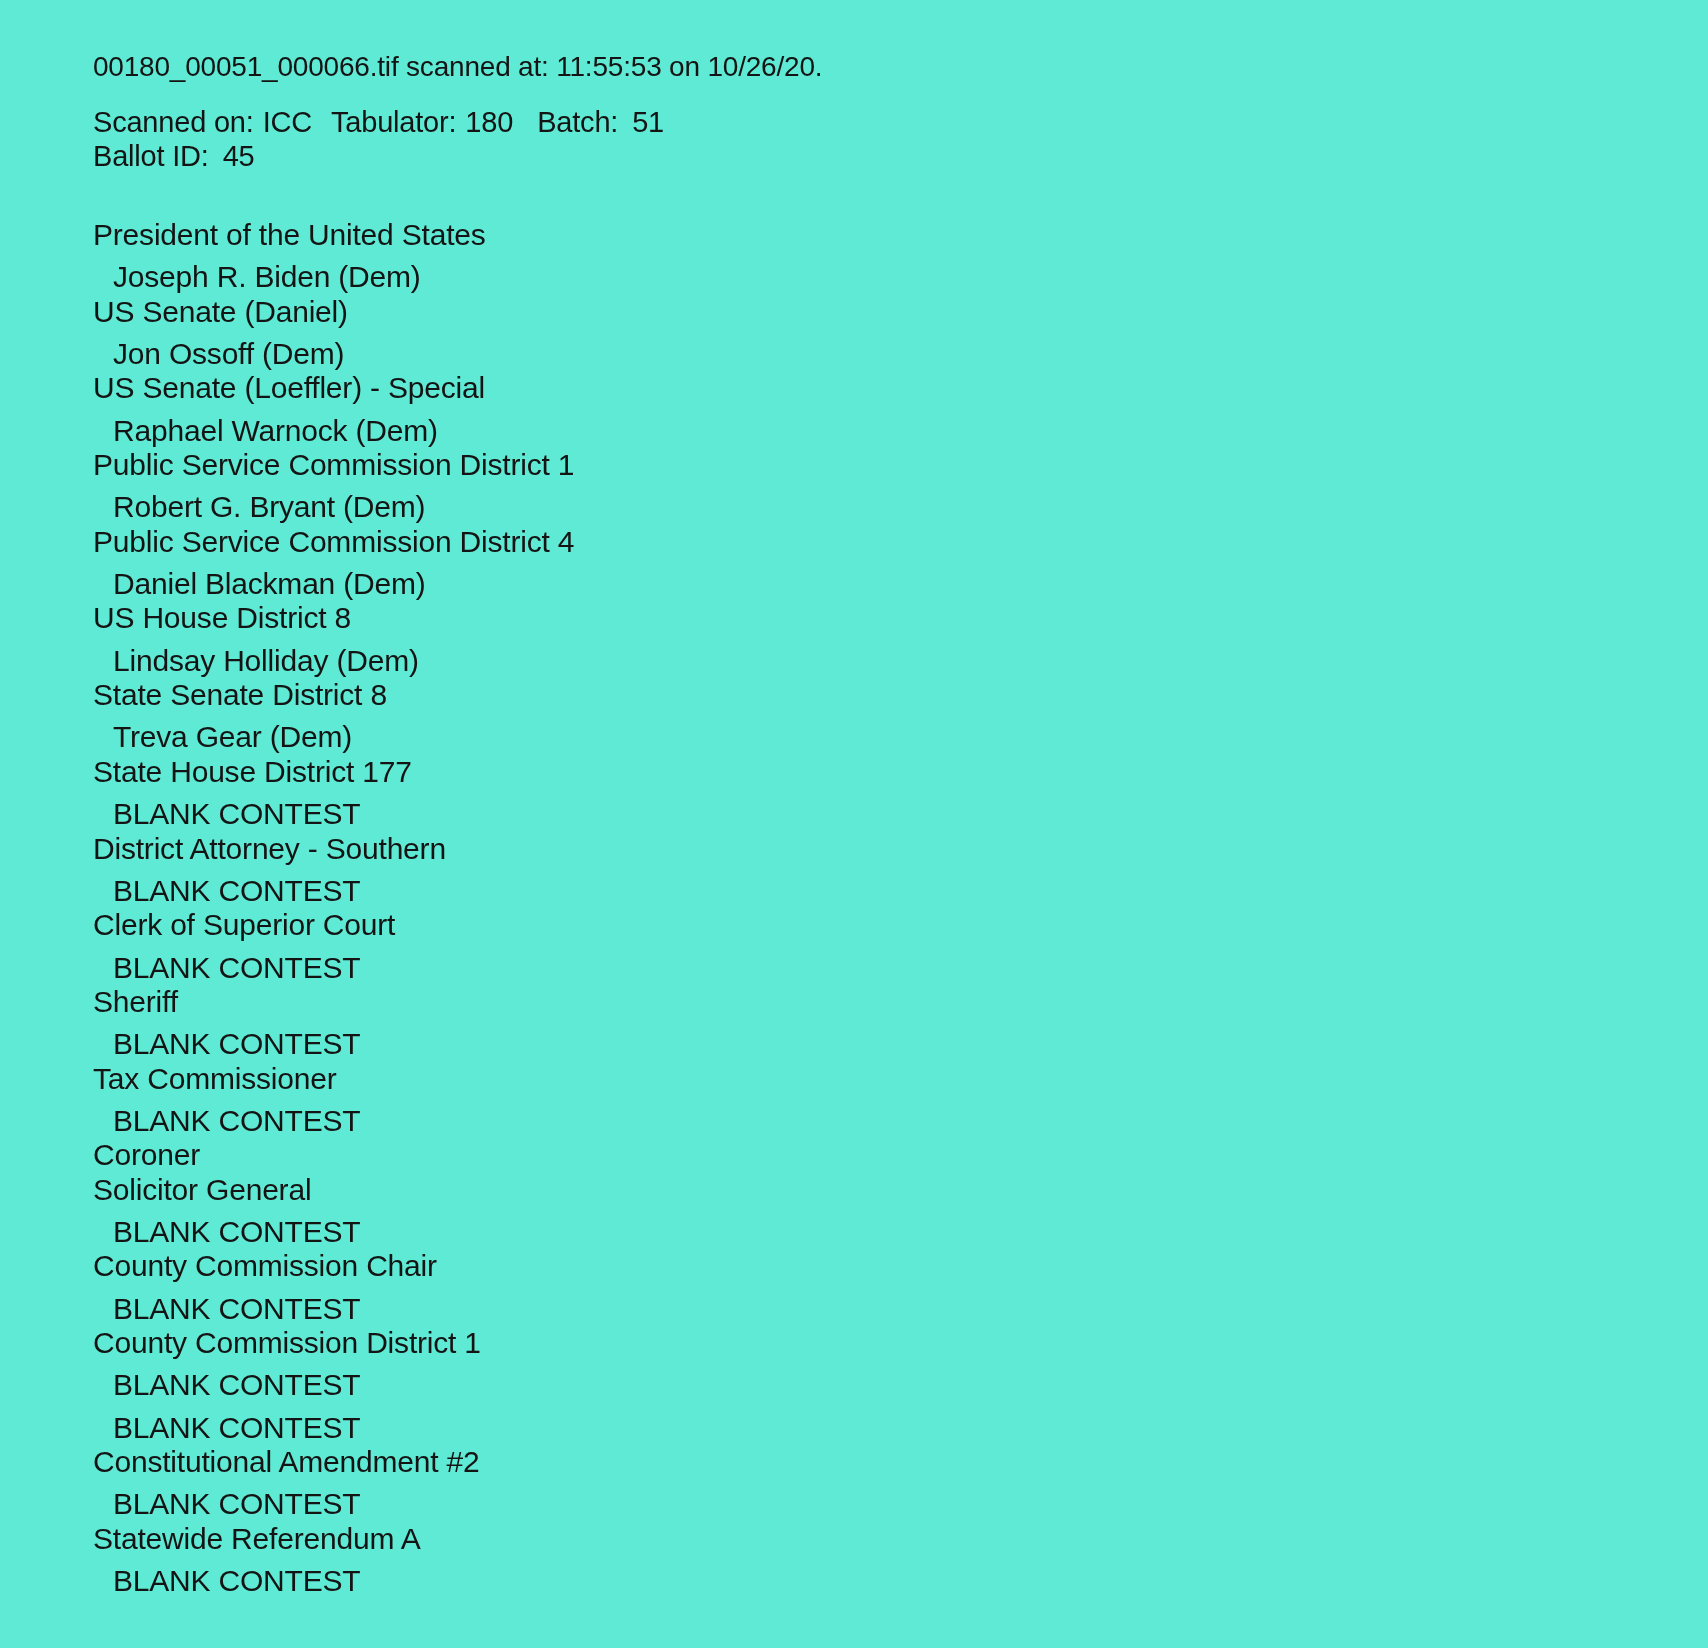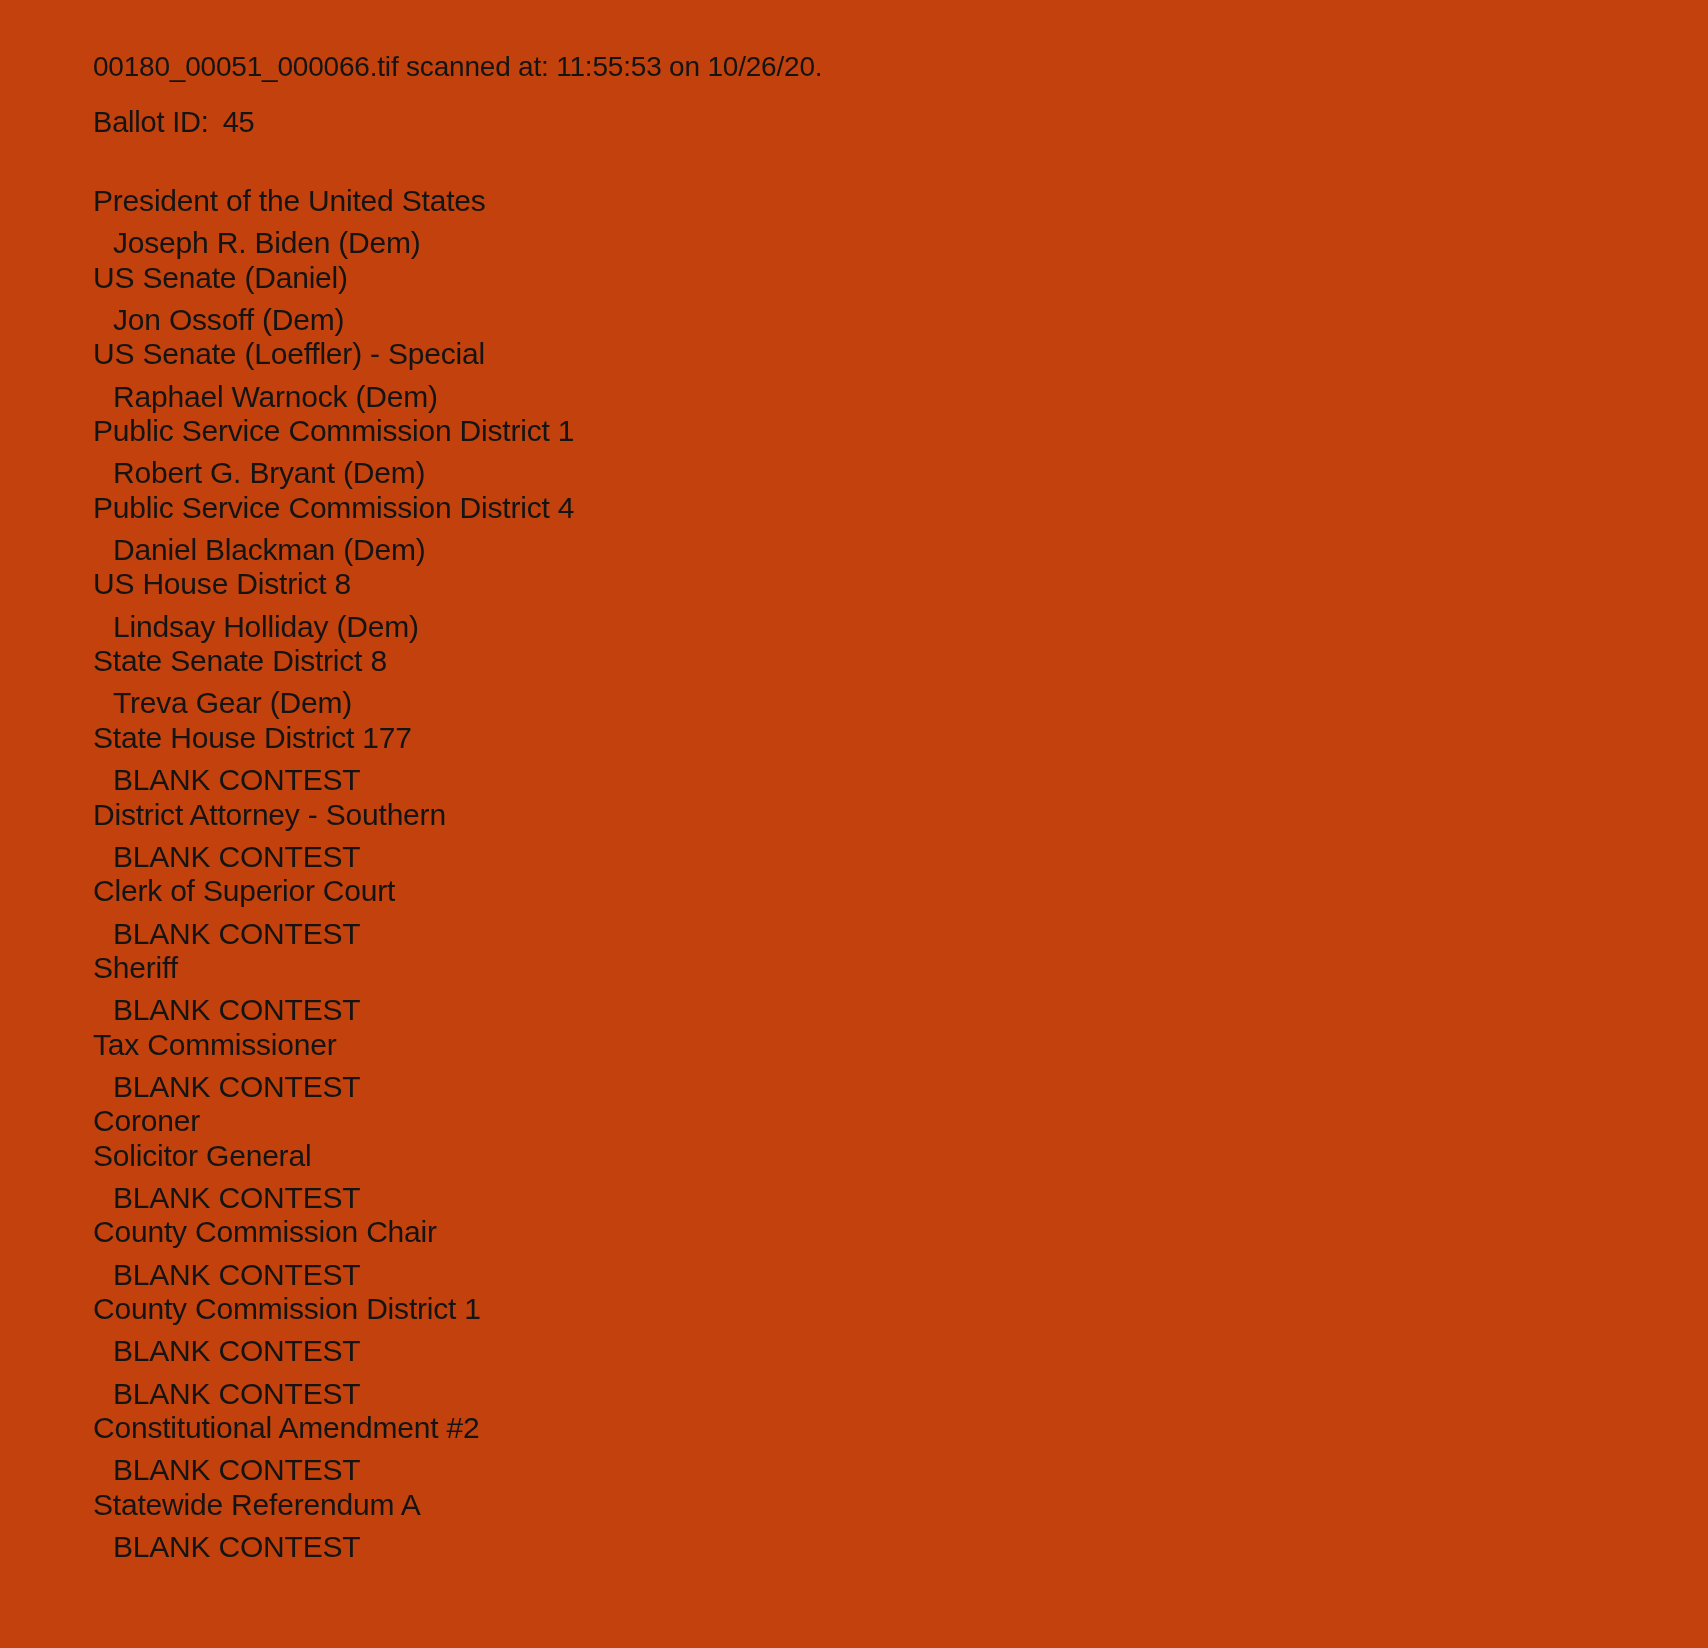--- a/index.html
+++ b/index.html
@@ -13,21 +13,21 @@
     overflow: hidden;
     font-family: "Liberation Sans", sans-serif;
     color: #141414;
     -webkit-font-smoothing: antialiased;
   }
   .page {
     box-sizing: border-box;
     width: 1708px;
     height: 1648px;
     padding: 50px 40px 0 93px;
-    background: #c2410c;
+    background: #5eead4;
   }
   .scan-line {
     font-size: 28px;
     line-height: 34px;
     letter-spacing: -0.2px;
     margin-bottom: 21px;
     white-space: nowrap;
   }
   .meta-line {
     font-size: 29px;
@@ -54,20 +54,21 @@
     margin-top: 8px;
   }
 </style>
 </head>
 <body>
 
 <div class="page">
 
   <div class="scan-line">00180_00051_000066.tif scanned at: 11:55:53 on 10/26/20.</div>
 
+  <div class="meta-line"><span>Scanned on:</span><span class="val">ICC</span><span class="gap-m">Tabulator:</span><span class="val">180</span><span class="gap-l">Batch:</span><span class="val-wide">51</span></div>
 
   <div class="meta-line"><span>Ballot ID:</span><span class="val-wide">45</span></div>
 
   <div class="contest-list">
     <div class="contest-name">President of the United States</div>
     <div class="contest-choice">Joseph R. Biden (Dem)</div>
     <div class="contest-name">US Senate (Daniel)</div>
     <div class="contest-choice">Jon Ossoff (Dem)</div>
     <div class="contest-name">US Senate (Loeffler) - Special</div>
     <div class="contest-choice">Raphael Warnock (Dem)</div>

